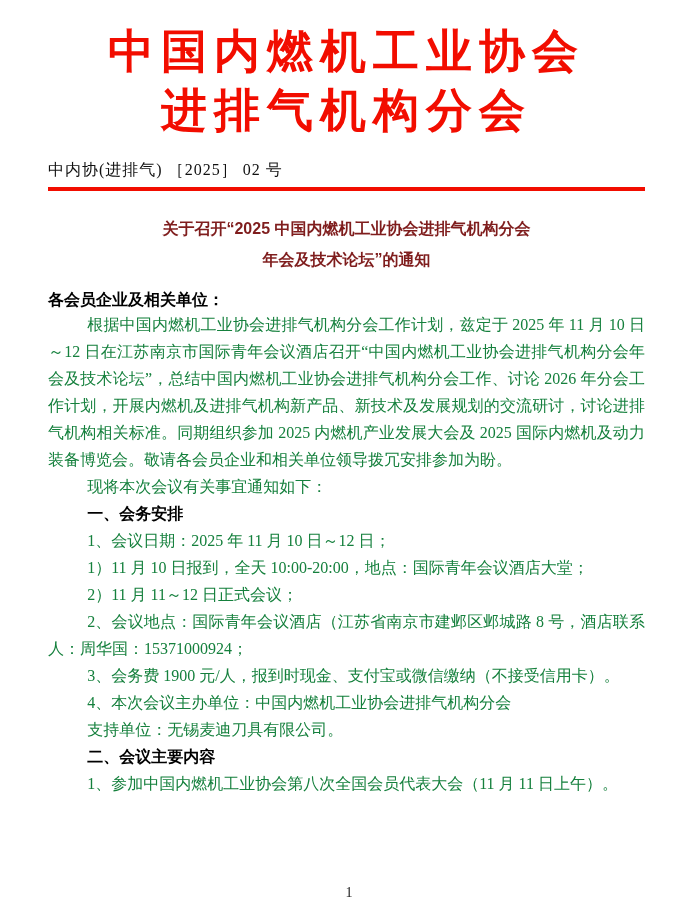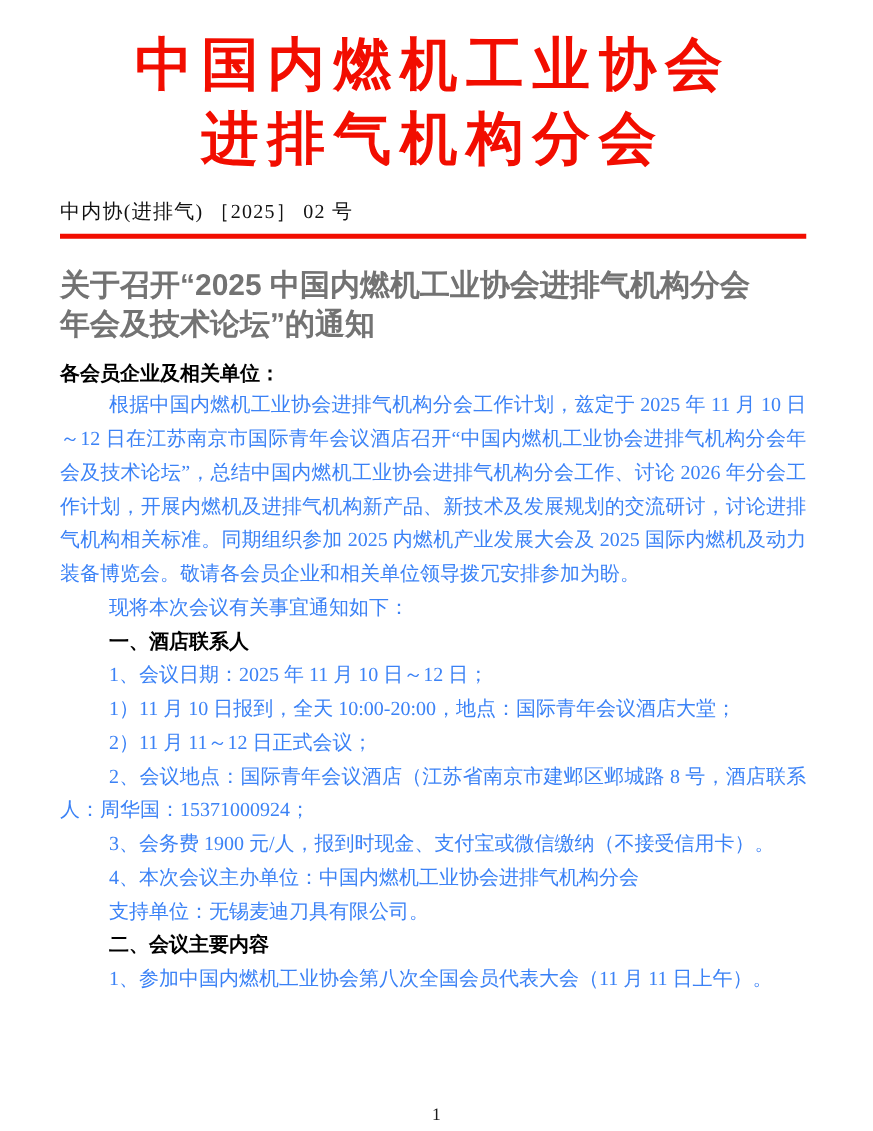--- a/index.html
+++ b/index.html
@@ -37,40 +37,41 @@
     letter-spacing: 1px;
   }
   .red-rule {
     height: 3.5px;
     background: var(--accent, #f20d00);
     margin-top: 7px;
   }
   
   .notice-title {
     margin-top: 22px;
-    font-size: 24px;
+    text-align: center;
+    font-size: 16px;
     line-height: 31px;
     font-weight: bold;
-    color: #737373;
+    color: #7f1d1d;
     font-family: "Liberation Sans", "DejaVu Sans", sans-serif;
   }
   
   .salutation {
     margin-top: 13px;
     font-size: 16px;
     line-height: 23px;
     font-weight: bold;
     color: #000000;
     font-family: "Liberation Sans", "DejaVu Sans", sans-serif;
   }
   .body-text p {
     font-size: 16px;
     line-height: 27px;
     text-align: justify;
-    color: #3b82f6;
+    color: #15803d;
     font-family: Liberation Serif, serif;
   }
   .body-text p.indent { text-indent: 2.45em; }
   .body-text p.heading {
     font-weight: bold;
     color: #000000;
     font-family: "Liberation Sans", "DejaVu Sans", sans-serif;
   }
   .page-number {
     position: absolute;
@@ -99,21 +100,21 @@
     <h1 class="notice-title">
       <span>关于召开“2025 中国内燃机工业协会进排气机构分会</span><br>
       <span>年会及技术论坛”的通知</span>
     </h1>
 
     <div class="salutation">各会员企业及相关单位：</div>
 
     <div class="body-text">
       <p class="indent">根据中国内燃机工业协会进排气机构分会工作计划，兹定于 2025 年 11 月 10 日～12 日在江苏南京市国际青年会议酒店召开“中国内燃机工业协会进排气机构分会年会及技术论坛”，总结中国内燃机工业协会进排气机构分会工作、讨论 2026 年分会工作计划，开展内燃机及进排气机构新产品、新技术及发展规划的交流研讨，讨论进排气机构相关标准。同期组织参加 2025 内燃机产业发展大会及 2025 国际内燃机及动力装备博览会。敬请各会员企业和相关单位领导拨冗安排参加为盼。</p>
       <p class="indent">现将本次会议有关事宜通知如下：</p>
-      <p class="indent heading">一、酒店联系人</p>
+      <p class="indent heading">一、会务安排</p>
       <p class="indent">1、会议日期：2025 年 11 月 10 日～12 日；</p>
       <p class="indent">1）11 月 10 日报到，全天 10:00-20:00，地点：国际青年会议酒店大堂；</p>
       <p class="indent">2）11 月 11～12 日正式会议；</p>
       <p class="indent">2、会议地点：国际青年会议酒店（江苏省南京市建邺区邺城路 8 号，酒店联系人：周华国：15371000924；</p>
       <p class="indent">3、会务费 1900 元/人，报到时现金、支付宝或微信缴纳（不接受信用卡）。</p>
       <p class="indent">4、本次会议主办单位：中国内燃机工业协会进排气机构分会</p>
       <p class="indent">支持单位：无锡麦迪刀具有限公司。</p>
       <p class="indent heading">二、会议主要内容</p>
       <p class="indent">1、参加中国内燃机工业协会第八次全国会员代表大会（11 月 11 日上午）。</p>
     </div>

